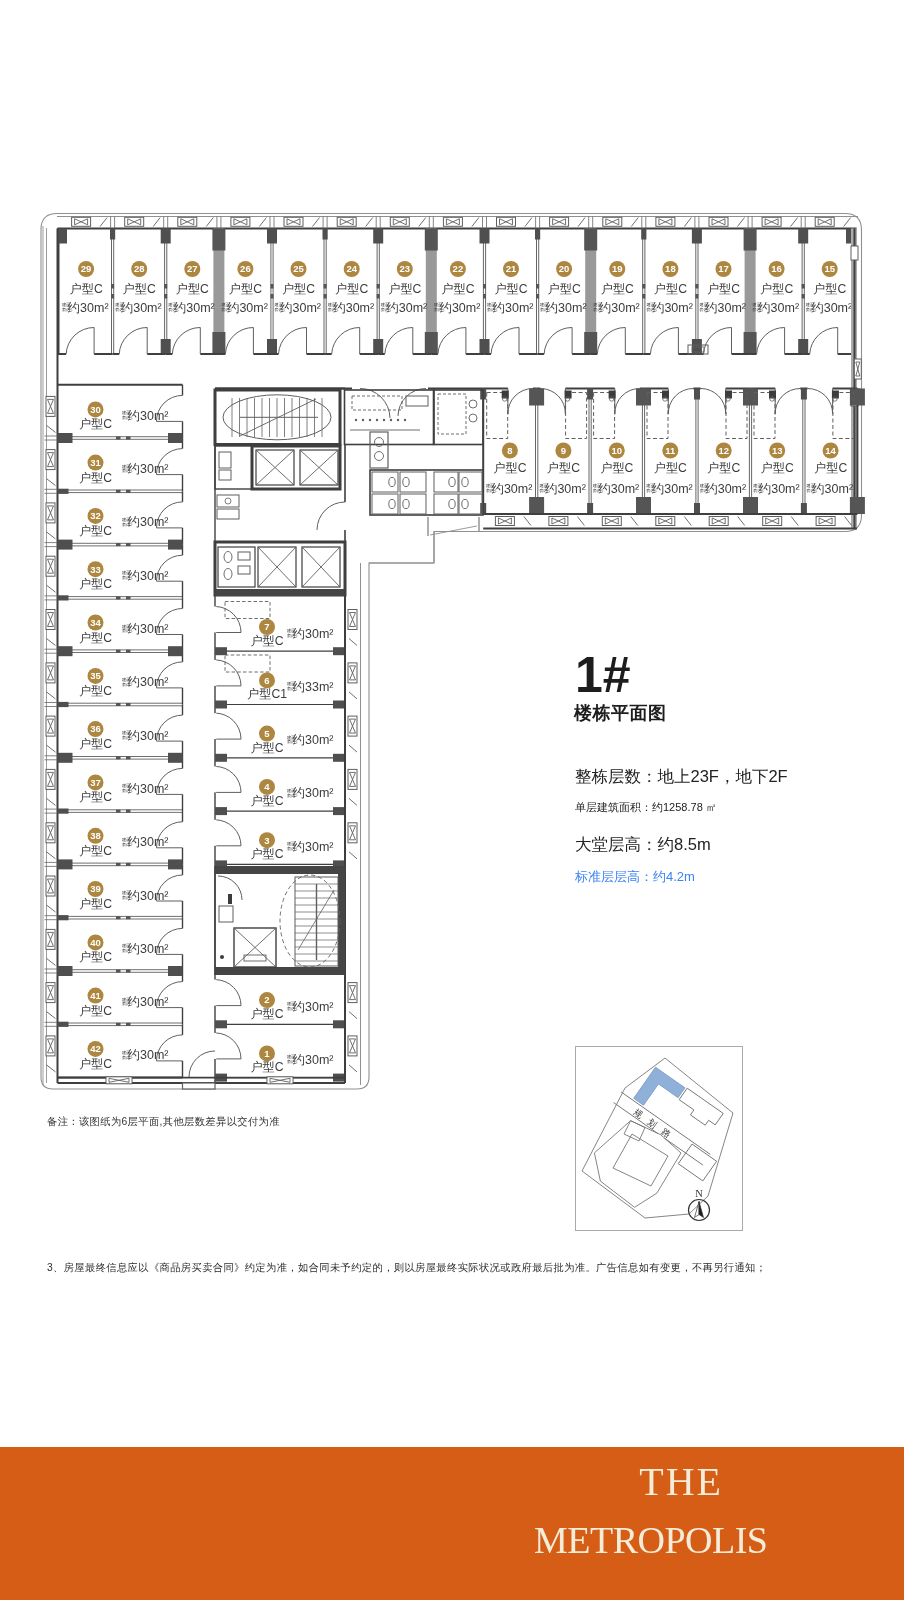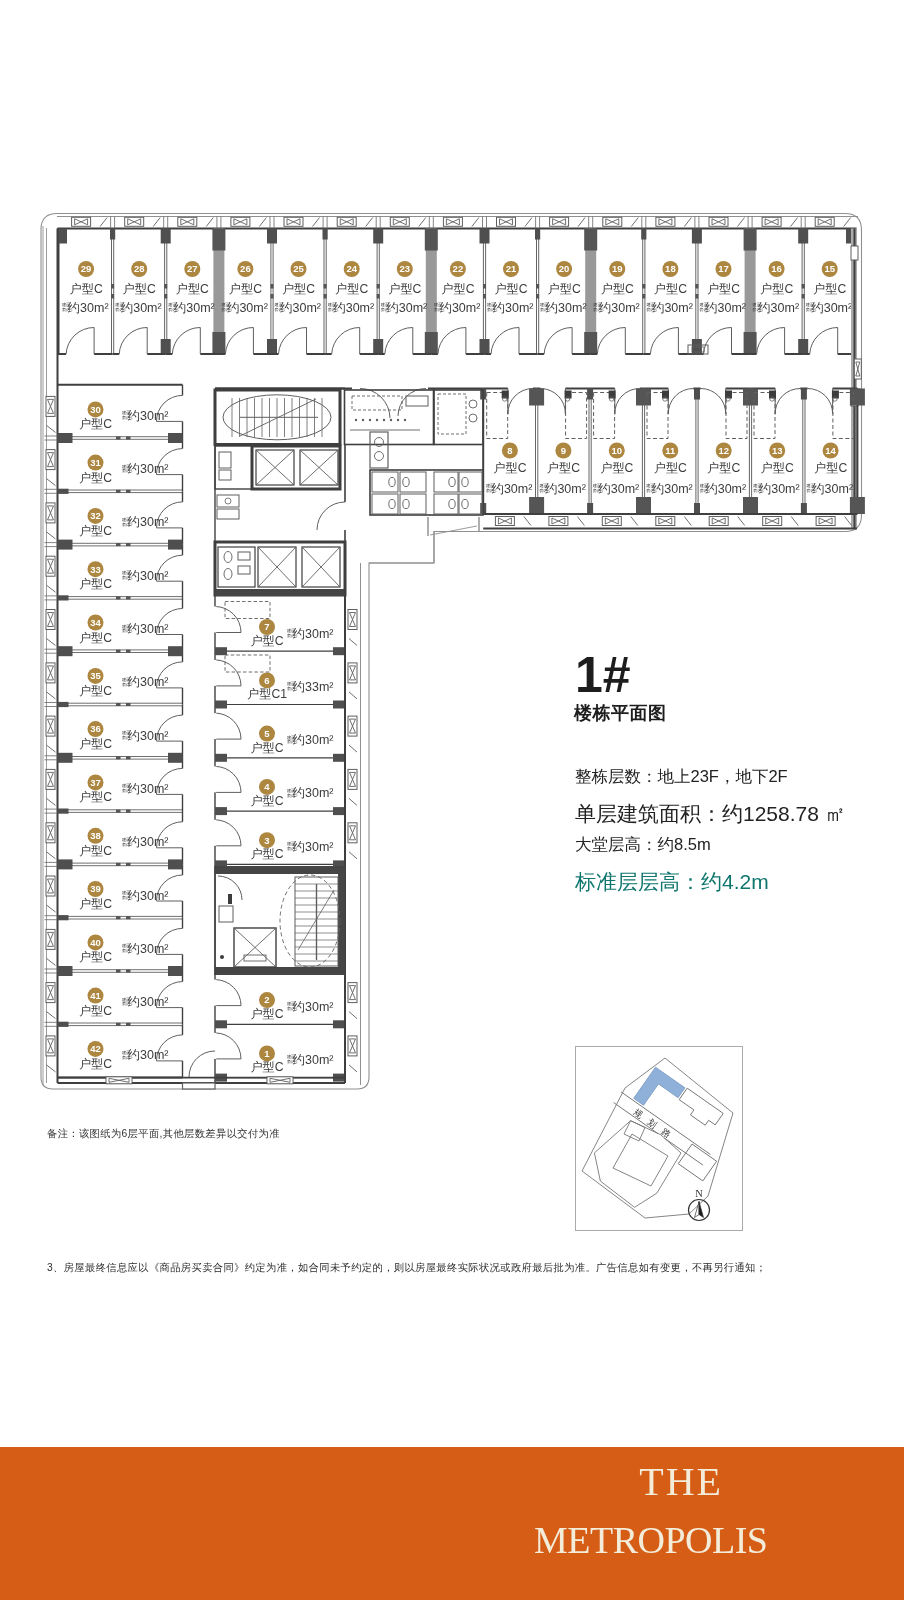--- a/index.html
+++ b/index.html
@@ -1657,25 +1657,25 @@
 
 <path d="M 215 1051 A 26 26 0 0 0 189 1077" fill="none" stroke="#5f5f5f" stroke-width="1"></path>
 </svg>
 
 <div class="abs" style="left:575px;top:650px;color:#1d1d1d;font-size:50px;font-weight:bold;line-height:1;">1#</div>
 
 <div class="abs" style="left:574px;top:703px;color:#1d1d1d;font-size:18px;font-weight:bold;letter-spacing:0.5px;line-height:1.2;">楼栋平面图</div>
 
 <div class="abs" style="left:575px;top:766px;font-size:16.5px;color:#222;">整栋层数：地上23F，地下2F</div>
 
-<div class="abs" style="left:575px;top:800px;font-size:21px;color:#222;text-align:center;">单层建筑面积：约1258.78 ㎡</div>
+<div class="abs" style="left:575px;top:800px;font-size:11px;color:#222;text-align:center;">单层建筑面积：约1258.78 ㎡</div>
 
 <div class="abs" style="left:575px;top:834px;font-size:16.5px;color:#222;">大堂层高：约8.5m</div>
 
-<div class="abs" style="left:575px;top:868px;font-size:21px;color:#0f766e;">标准层层高：约4.2m</div>
+<div class="abs" style="left:575px;top:868px;font-size:13px;color:#3b82f6;">标准层层高：约4.2m</div>
 
 <svg class="abs" style="left:575px;top:1046px" width="168" height="185" viewBox="0 0 168 185">
 
   <rect x="0.5" y="0.5" width="167" height="184" fill="none" stroke="#aaa" stroke-width="1"></rect>
 
   <path d="M 90 12 L 158 67 L 133 150 L 114 168 L 70 172 L 7 125 L 50 42 Z" fill="none" stroke="#777" stroke-width="0.9"></path>
   <g transform="rotate(35 80.5 21.2)">
     <g transform="translate(80.5 21.2)" stroke="#777" fill="none" stroke-width="0.9">
 
       <path d="M 0 0 H 36 V 12 H 12 V 38 H 0 Z" fill="#8fb0d9" stroke="#7d9cc4" stroke-width="0.8"></path>
@@ -1697,21 +1697,21 @@
   <path d="M 55.6 74.7 L 70 81.5 L 64 95 L 49 88 Z" fill="none" stroke="#777" stroke-width="0.9"></path>
 
   <g>
     <circle cx="124" cy="164" r="10.5" fill="none" stroke="#333" stroke-width="1.2"></circle>
     <path d="M 124 155.5 L 119.5 171.5 L 124 168.5 Z" fill="#fff" stroke="#333" stroke-width="0.7"></path>
     <path d="M 124 155.5 L 128.5 171.5 L 124 168.5 Z" fill="#1a1a1a" stroke="#333" stroke-width="0.7"></path>
     <text x="124" y="151" font-size="10.5" fill="#333" text-anchor="middle" font-family="Liberation Serif,serif">N</text>
   </g>
 </svg>
 
-<div class="abs" style="left:47px;top:1115px;font-size:10.3px;letter-spacing:0.35px;color:#333;white-space:nowrap;margin-top:12px;">备注：该图纸为6层平面,其他层数差异以交付为准</div>
+<div class="abs" style="left:47px;top:1115px;font-size:10.3px;letter-spacing:0.35px;color:#333;white-space:nowrap;">备注：该图纸为6层平面,其他层数差异以交付为准</div>
 
 <div class="abs" style="left:47px;top:1257px;font-size:10.3px;letter-spacing:0.35px;color:#2e2e2e;line-height:21px;white-space:nowrap;">
   <div>3、房屋最终信息应以《商品房买卖合同》约定为准，如合同未予约定的，则以房屋最终实际状况或政府最后批为准。广告信息如有变更，不再另行通知；</div>
 </div>
 
 <div class="abs" style="left:0;top:1447px;width:904px;height:153px;background:#d65d15;"></div>
 
 <div class="abs" style="top:1462px;left:0;width:723px;text-align:right;color:#f3ecd9;font-family:'Liberation Serif',serif;font-size:40px;letter-spacing:2px;line-height:1;">THE</div>
 
 <div class="abs" style="top:1521px;left:0;width:720.5px;text-align:right;color:#f3ecd9;font-family:'Liberation Serif',serif;font-size:38px;letter-spacing:-0.5px;line-height:1;padding-left:47px;">METROPOLIS</div>

